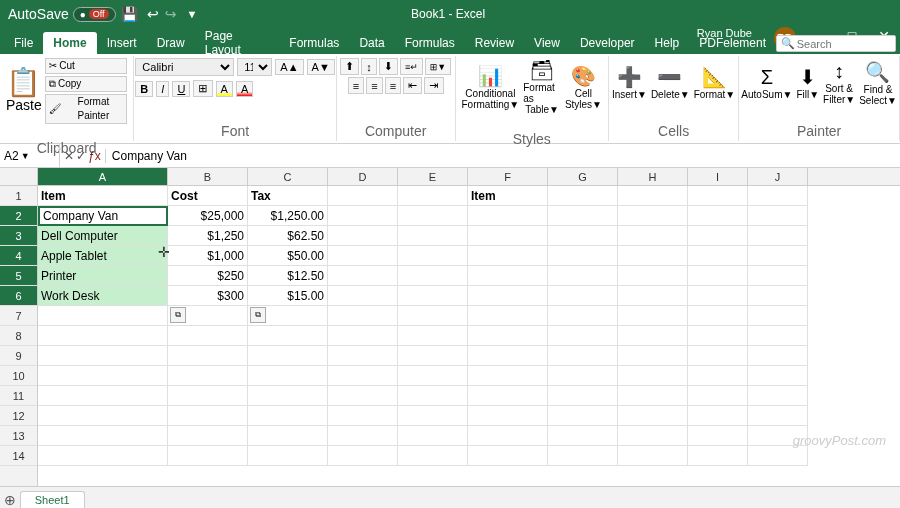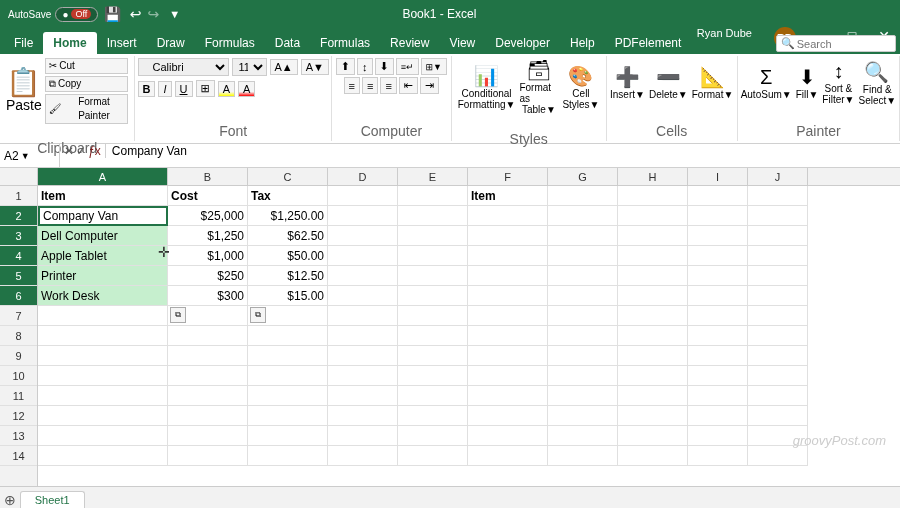--- a/index.html
+++ b/index.html
@@ -73,34 +73,34 @@
     }
     .ribbon-group-content {
       display: flex;
       align-items: center;
       gap: 3px;
       flex: 1;
     }
 
     
     .font-row { display: flex; align-items: center; gap: 3px; margin-bottom: 2px; }
-    .font-select { font-size: 11px; border: 1px solid #ccc; padding: 1px 10px; width: 91px; }
+    .font-select { font-size: 11px; border: 1px solid #ccc; padding: 1px 2px; width: 99px; }
     .font-size-select { font-size: 11px; border: 1px solid #ccc; padding: 1px 2px; width: 35px; }
     .font-btn { font-size: 11px; border: 1px solid #ccc; background: #f5f5f5; padding: 1px 4px; cursor: pointer; }
     .bold { font-weight: bold; }
     .italic { font-style: italic; }
     .underline { text-decoration: underline; }
 
     
     .num-select { font-size: 11px; border: 1px solid #ccc; padding: 1px 2px; width: 80px; }
 
     
     #formula-bar {
       display: flex;
-      align-items: flex-start;
+      align-items: center;
       height: 24px;
       border-bottom: 1px solid #d0d0d0;
       background: #fff;
     }
     #cell-ref-box {
       width: 60px;
       border-right: 1px solid #d0d0d0;
       padding: 0 4px;
       font-size: 12px;
       height: 100%;
@@ -290,21 +290,21 @@
     .icon-btn { font-size: 14px; cursor: pointer; color: #fff; padding: 1px 2px; }
     .small-btn { font-size: 10px; border: 1px solid #ccc; background: #f5f5f5; padding: 0 3px; cursor: pointer; line-height: 1.4; }
   </style>
 </head>
 <body>
 <div style="position:relative; width:900px; height:508px;">
 
 <div id="title-bar">
   <div id="title-bar-left">
     <div class="autosave-area">
-      <span style="font-size:10px;">AutoSave</span>
+      <span style="font-size:14px;">AutoSave</span>
       <div class="autosave-toggle">
         <span>●</span>
         <span class="toggle-off">Off</span>
       </div>
     </div>
     <span style="color:#fff;font-size:14px;cursor:pointer;">💾</span>
     <div class="undo-redo-area">
       <span class="icon-btn">↩</span>
       <span class="icon-btn" style="opacity:0.5;">↪</span>
     </div>
@@ -322,20 +322,21 @@
     <span class="icon-btn">□</span>
     <span class="icon-btn">✕</span>
   </div>
 </div>
 
 <div id="ribbon-tabs">
   <div class="ribbon-tab">File</div>
   <div class="ribbon-tab active">Home</div>
   <div class="ribbon-tab">Insert</div>
   <div class="ribbon-tab">Draw</div>
+  <div class="ribbon-tab">Page Layout</div>
   <div class="ribbon-tab">Formulas</div>
   <div class="ribbon-tab">Data</div>
   <div class="ribbon-tab">Formulas</div>
   <div class="ribbon-tab">Review</div>
   <div class="ribbon-tab">View</div>
   <div class="ribbon-tab">Developer</div>
   <div class="ribbon-tab">Help</div>
   <div class="ribbon-tab">PDFelement</div>
   <div style="flex:1;display:flex;align-items:center;justify-content:flex-end;padding-bottom:2px;">
     <div class="search-area">

